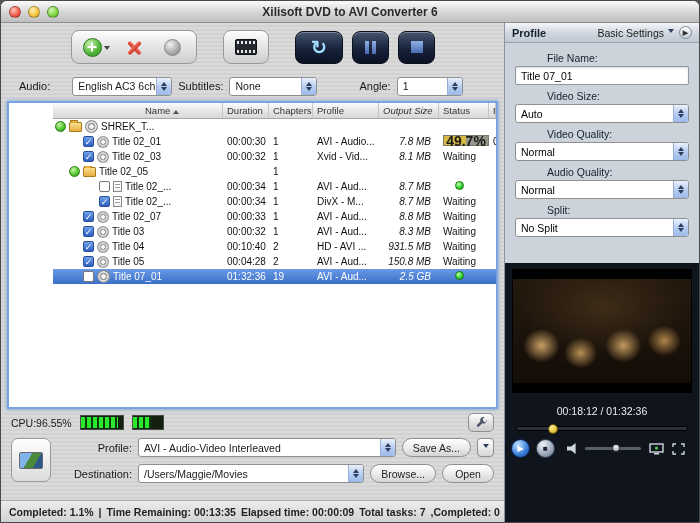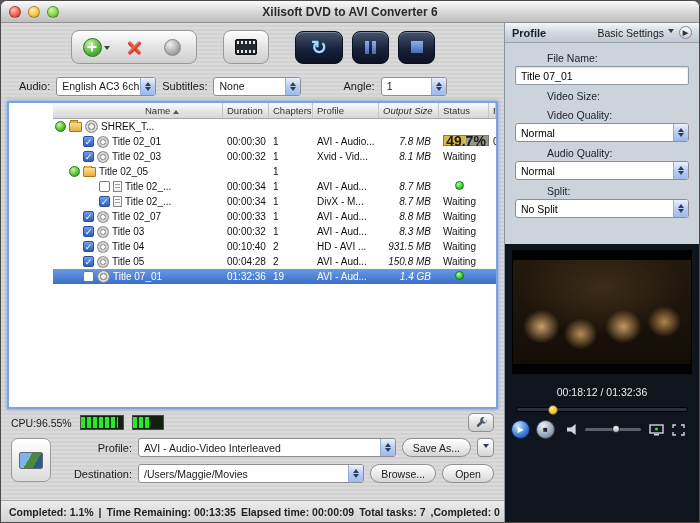--- a/index.html
+++ b/index.html
@@ -59,21 +59,21 @@
 
   
   .options { height:30px; flex:0 0 30px; display:flex; align-items:center; padding-left:18px; gap:6px; font-size:11px; color:#1a1a1a; }
   .aqua-select { background:#fff; border:1px solid #8f8f8f; border-radius:3px; height:19px;
                  display:flex; align-items:center; font-size:10.5px; padding-left:5px; overflow:hidden; }
   .aqua-arrows { margin-left:auto; width:15px; height:100%; border-left:1px solid #96aed6;
                  background:linear-gradient(#eaf2fd,#b9cef1 50%,#9cbaeb);
                  display:flex; flex-direction:column; align-items:center; justify-content:center; gap:1px; flex:0 0 15px;}
   .tri-up { width:0; height:0; border:3px solid transparent; border-bottom:4px solid #2e3e5c; }
   .tri-dn { width:0; height:0; border:3px solid transparent; border-top:4px solid #2e3e5c; }
-  .sel-audio { width:100px; } .sel-subs { width:88px; } .sel-angle { width:66px; }
+  .sel-audio { width:100px;margin-left:16px; } .sel-subs { width:88px; } .sel-angle { width:66px; }
   .opt-gap { margin-left:36px; }
 
   
   .table-wrap { flex:1; min-height:0; margin:0 6px; background:#fff; display:flex; flex-direction:column;
                 border:2px solid #78a4e2; box-shadow:0 0 4px rgba(90,140,220,.8);padding-left:44px; }
   .thead { flex:0 0 16px; display:flex; background:linear-gradient(#fbfbfb,#e4e4e4 60%,#d7d7d7);
            border-bottom:1px solid #a8a8a8; font-size:9.5px; color:#333; }
   .th { display:flex; align-items:center; padding-left:4px; border-right:1px solid #c6c6c6; overflow:hidden; white-space:nowrap; }
   .c-name { width:170px; flex:0 0 170px; } .thead .c-name { padding-left:92px; }
   .c-dur  { width:46px; flex:0 0 46px; }
@@ -413,21 +413,21 @@
             </div>
             <div class="trow selected">
               <div class="cell c-name" style="padding-left: 30px;">
                 <span class="cb"></span>
                 <span class="ic ic-dvd"></span>
                 <span class="nm">Title 07_01</span>
               </div>
               <div class="cell c-dur">01:32:36</div>
               <div class="cell c-chap">19</div>
               <div class="cell c-prof">AVI - Aud...</div>
-              <div class="cell c-size">1.4 GB</div>
+              <div class="cell c-size">2.5 GB</div>
               <div class="cell c-stat"><span class="dot"></span></div>
               <div class="cell c-rem"></div>
             </div>
           </div>
       </div>
 
       <div class="cpu-row">
         <span>CPU:96.55%</span>
         <span class="meter m1">
             <span class="fill" style="width:88%"></span>
@@ -496,20 +496,27 @@
         <span class="round-btn">▶</span>
       </div>
 
       <div class="side-fields">
         <span class="f-label">File Name:</span>
         <div class="f-input">
           <span>Title 07_01</span>
         </div>
 
         <span class="f-label">Video Size:</span>
+        <div class="aqua-select">
+          <span>Auto</span>
+          <span class="aqua-arrows">
+              <span class="tri-up"></span>
+              <span class="tri-dn"></span>
+            </span>
+        </div>
 
         <span class="f-label">Video Quality:</span>
         <div class="aqua-select">
           <span>Normal</span>
           <span class="aqua-arrows">
               <span class="tri-up"></span>
               <span class="tri-dn"></span>
             </span>
         </div>
 

